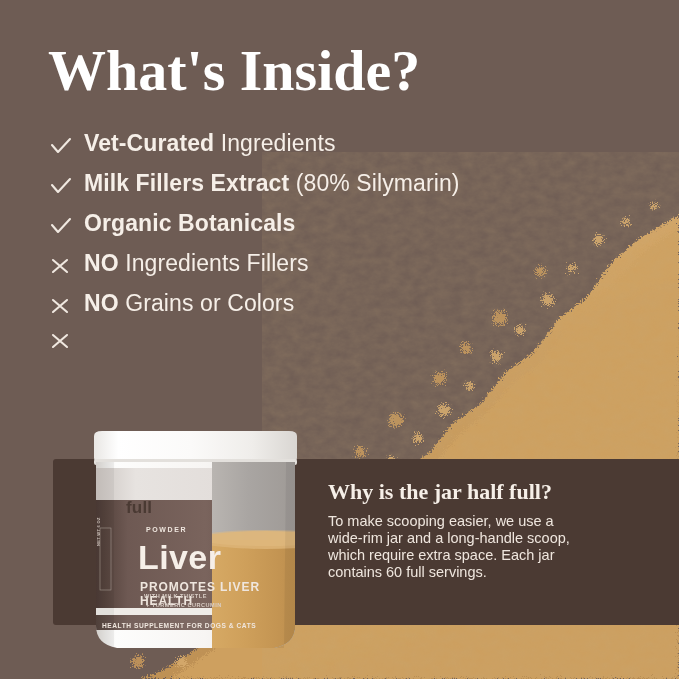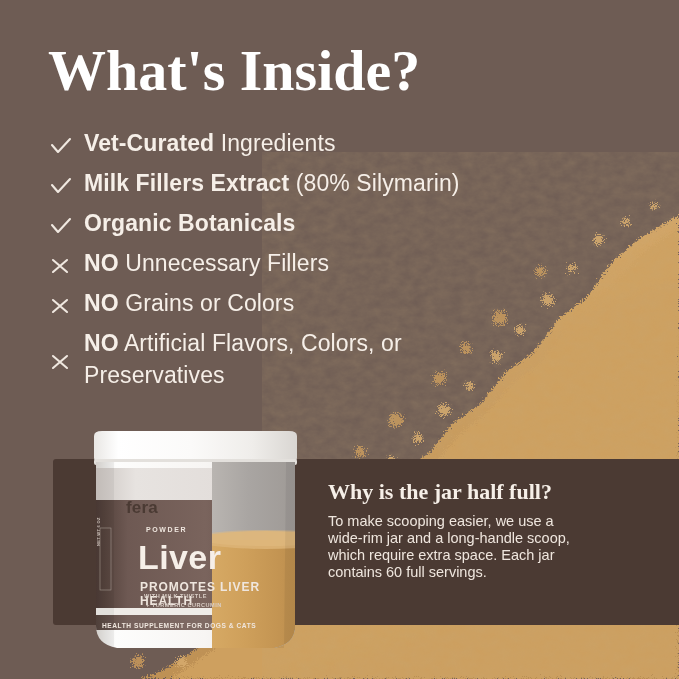--- a/index.html
+++ b/index.html
@@ -209,39 +209,38 @@
       </span>
       <span class="rowtext"><span class="b">Organic Botanicals</span><span></span></span>
     </div>
 
     <div class="row">
       <span class="mark">
         <svg width="20" height="18" viewBox="0 0 20 18">
             <path d="M3 3 L17 15 M17 3 L3 15" fill="none" stroke="#f0e8e0" stroke-width="2.1" stroke-linecap="round"></path>
           </svg>
       </span>
-      <span class="rowtext"><span class="b">NO</span><span> Unnecessary Fillers</span></span>
+      <span class="rowtext"><span class="b">NO</span><span> Ingredients Fillers</span></span>
     </div>
 
     <div class="row">
       <span class="mark">
         <svg width="20" height="18" viewBox="0 0 20 18">
             <path d="M3 3 L17 15 M17 3 L3 15" fill="none" stroke="#f0e8e0" stroke-width="2.1" stroke-linecap="round"></path>
           </svg>
       </span>
       <span class="rowtext"><span class="b">NO</span><span> Grains or Colors</span></span>
     </div>
 
     <div class="row">
       <span class="mark">
         <svg width="20" height="18" viewBox="0 0 20 18">
             <path d="M3 3 L17 15 M17 3 L3 15" fill="none" stroke="#f0e8e0" stroke-width="2.1" stroke-linecap="round"></path>
           </svg>
       </span>
-      <span class="rowtext" style="max-width:380px"><span class="b">NO</span><span> Artificial Flavors, Colors, or Preservatives</span></span>
     </div>
 
   </div>
 
   <div class="card">
     <div class="card-title">Why is the jar half full?</div>
     <div class="card-body">To make scooping easier, we use a wide-rim jar and a long-handle scoop, which require extra space. Each jar contains 60 full servings.</div>
   </div>
 
   <div class="jar">
@@ -317,21 +316,21 @@
 
         <rect x="12" y="100" width="11" height="62" fill="none" stroke="#cfc4bc" stroke-width="0.6" opacity="0.7"></rect>
       </g>
 
       <path d="M8,34 L26,34 L26,220 L29,220 Q8,216 8,198 Z" fill="#000" opacity="0.05"></path>
 
       <path d="M198,34 L207,34 L207,198 Q207,216 186,220 L196,220 Z" fill="#000" opacity="0.06"></path>
     </svg>
 
     <div class="jar-label-text">
-      <div class="brand">fera</div>
+      <div class="brand">full</div>
       <div class="pow-badge">POWDER</div>
       <div class="prodname">Liver</div>
       <div class="tag1">PROMOTES LIVER HEALTH</div>
       <div class="tag2">WITH MILK THISTLE</div>
       <div class="tag3">+ TURMERIC CURCUMIN</div>
       <div class="footband">HEALTH SUPPLEMENT FOR DOGS &amp; CATS</div>
       <div class="sidebar-code">NET WT 6 OZ</div>
     </div>
   </div>
 

